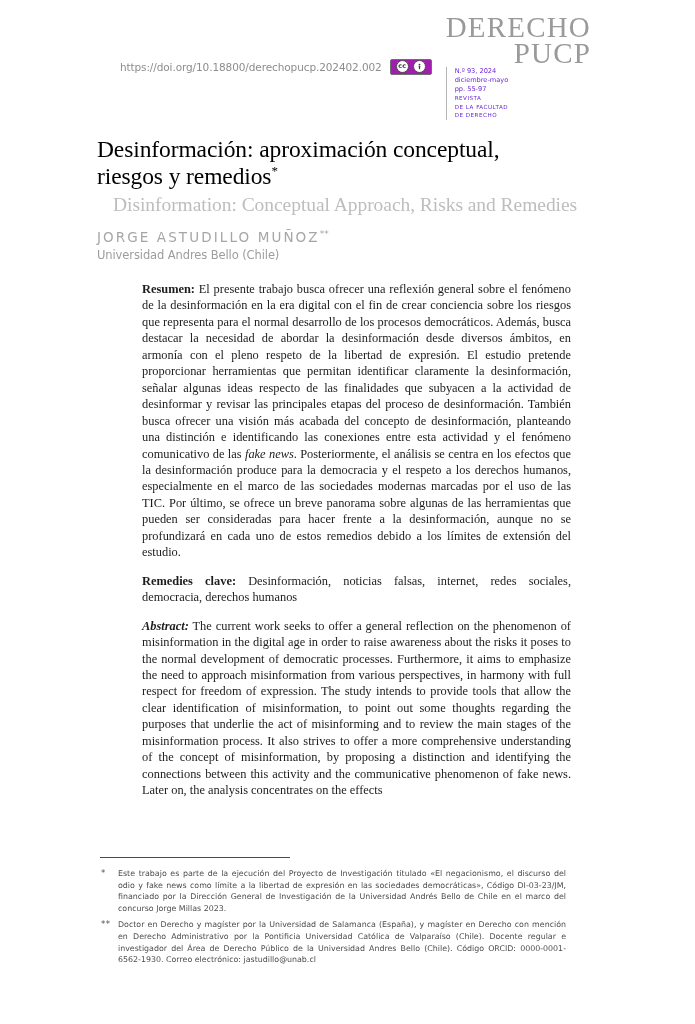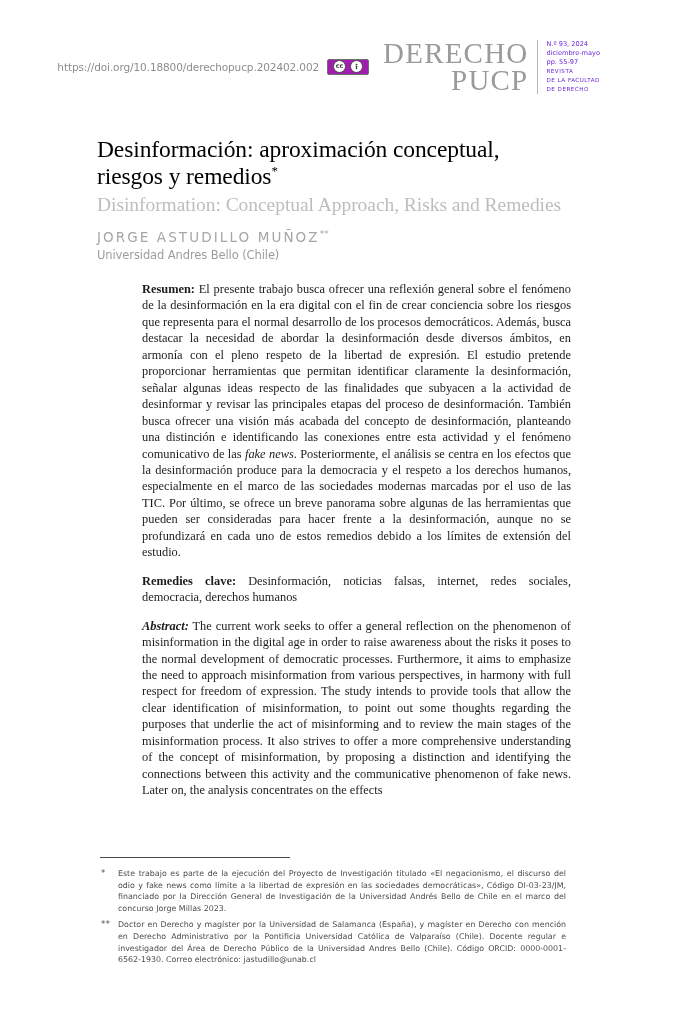--- a/index.html
+++ b/index.html
@@ -66,20 +66,21 @@
     align-items: center;
     justify-content: center;
     line-height: 1;
     margin: 0 2px;
     background: #fff;
   }
 
   .brand {
     display: flex;
     align-items: stretch;
+    flex-direction: column;
   }
   .brand-word {
     font-family: "Liberation Serif", serif;
     color: #9a9a9a;
     text-align: right;
     line-height: 0.92;
     padding-right: 9px;
   }
   .brand-word .l1 {
     font-size: 29px;
@@ -133,21 +134,21 @@
     font-size: 13px;
     vertical-align: super;
     line-height: 0;
   }
   .title-en {
     font-family: "Liberation Serif", serif;
     font-size: 19.5px;
     line-height: 1.2;
     color: #bdbdbd;
     font-weight: normal;
-    margin: 3px 0 0 0;
+    margin: 3px 0 0 16px;
     letter-spacing: -0.05px;
   }
 
   
   .author-block {
     position: absolute;
     left: 97px;
     top: 229px;
     width: 500px;
   }

